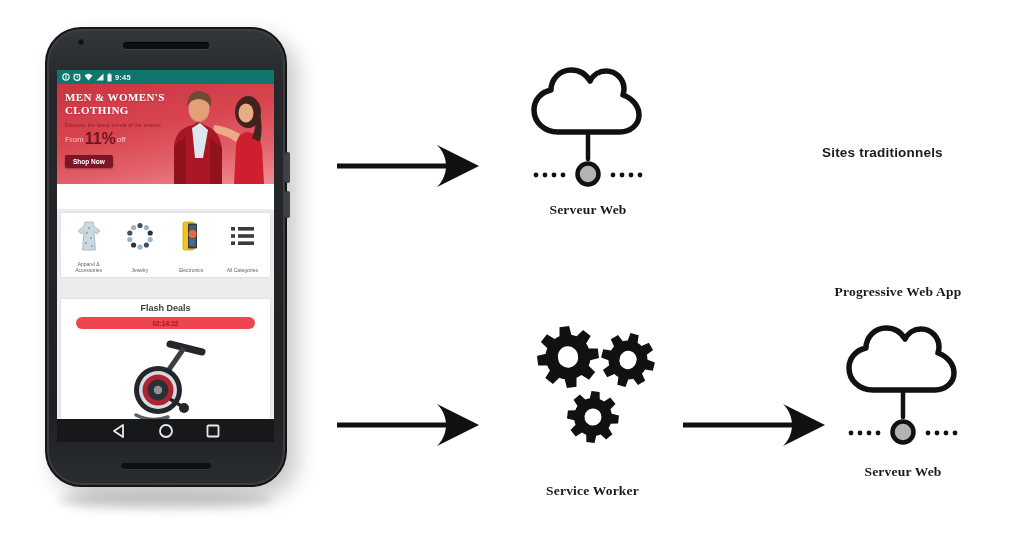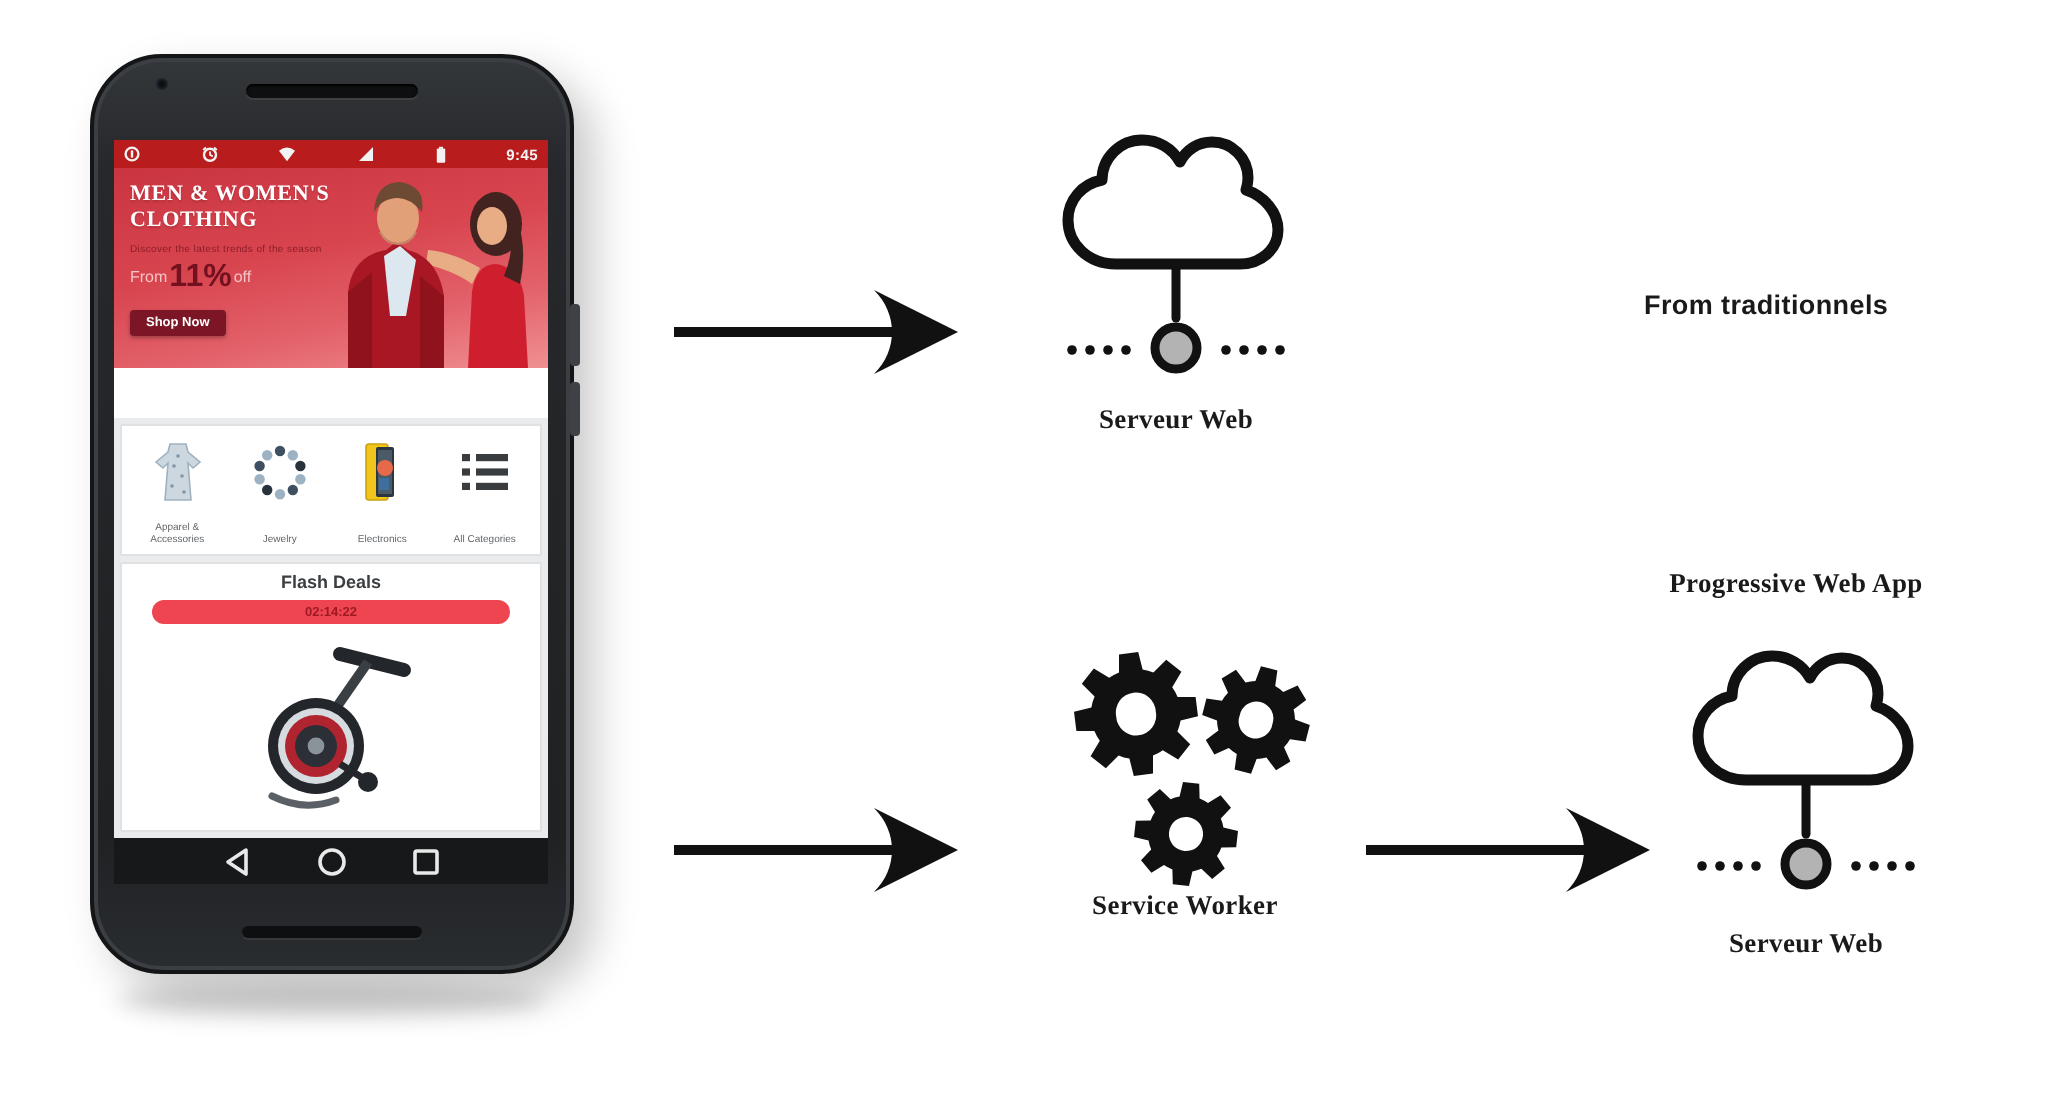--- a/index.html
+++ b/index.html
@@ -18,21 +18,21 @@
   .side-btn.power{top:123px;height:31px;}
   .side-btn.volume{top:162px;height:27px;}
   .chin-speaker{position:absolute;left:50%;bottom:16px;transform:translateX(-50%);width:90px;height:6px;
                 border-radius:3px;background:#0e0f10;box-shadow:0 1px 0 rgba(255,255,255,.07);}
   .phone-shadow{position:absolute;left:58px;top:492px;width:215px;height:16px;border-radius:50%;
                 background:rgba(0,0,0,.16);filter:blur(5px);}
 
   .screen{position:absolute;left:10px;top:41px;width:217px;height:372px;background:#ffffff;overflow:hidden;}
 
   
-  .statusbar{height:14px;background:#b91c1c;display:flex;align-items:center;justify-content:space-between;
+  .statusbar{height:14px;background:#0f766e;display:flex;align-items:center;justify-content:flex-start;
              gap:3px;padding:0 5px;}
   .statusbar svg{display:block;}
   .sb-time{color:#f4f4f4;font-size:7.5px;font-weight:bold;letter-spacing:.2px;}
 
   
   .appbar{height:25px;background:#ffffff;display:flex;align-items:center;padding:0 9px;
           box-shadow:0 1px 2px rgba(0,0,0,.28);position:relative;z-index:3;}
   .hamburger{width:14px;display:flex;flex-direction:column;gap:2.5px;cursor:pointer;}
   .hamburger i{display:block;height:2px;background:#3d4043;border-radius:1px;}
   .appbar-title{margin-left:14px;font-size:12.5px;color:#46494c;letter-spacing:.2px;flex:1;}
@@ -51,21 +51,21 @@
               font-weight:bold;padding:3px 8px;border-radius:2px;box-shadow:0 1px 2px rgba(0,0,0,.3);cursor:pointer;}
 
   
   .content{position:absolute;left:0;top:139px;width:217px;height:210px;background:#e9ebec;padding:3px;}
   .cat-card{background:#fff;border:1px solid #dfe1e2;border-radius:1px;height:66px;display:flex;
             padding:5px 2px 3px;}
   .cat-item{flex:1;display:flex;flex-direction:column;align-items:center;justify-content:space-between;cursor:pointer;}
   .cat-icon{height:36px;display:flex;align-items:center;justify-content:center;}
   .cat-label{font-size:5px;color:#62666a;text-align:center;line-height:1.35;}
 
-  .deals{display:flex;gap:10px;margin-top:3px;height:135px;}
+  .deals{display:flex;gap:10px;margin-top:20px;height:135px;}
   .deal-card{flex:1;background:#fff;border:1px solid #dfe1e2;border-radius:1px;display:flex;
              flex-direction:column;align-items:center;padding-top:4px;cursor:pointer;}
   .deal-title{font-size:9px;font-weight:bold;color:#3c3f42;}
   .deal-badge{margin-top:4px;width:86%;text-align:center;font-size:6.5px;font-weight:bold;
               border-radius:7px;padding:2.5px 0;}
   .deal-badge.flash{background:#ee4550;color:#9d1a22;}
   .deal-badge.super{background:#f28211;color:#ffeab2;}
   .deal-img{flex:1;display:flex;align-items:center;justify-content:center;}
 
   
@@ -283,28 +283,28 @@
       <circle cx="26" cy="113" r="2.4" fill="#111"></circle>
         <circle cx="35" cy="113" r="2.4" fill="#111"></circle>
       <circle cx="85" cy="113" r="2.4" fill="#111"></circle>
         <circle cx="94" cy="113" r="2.4" fill="#111"></circle>
       <circle cx="103" cy="113" r="2.4" fill="#111"></circle>
         <circle cx="112" cy="113" r="2.4" fill="#111"></circle>
     </g>
     <circle cx="60" cy="112" r="10.5" fill="#b3b3b3" stroke="#111" stroke-width="4.5"></circle>
   </svg>
   <div class="diagram-label centered" style="left:528px;top:202px;width:120px;">Serveur Web</div>
-  <div class="diagram-label" style="left:822px;top:145px;">From traditionnels</div>
+  <div class="diagram-label" style="left:822px;top:145px;">Sites traditionnels</div>
 
   <svg class="abs" style="left:535px;top:320px;" width="135" height="132" viewBox="0 0 135 132">
     <path fill="#111" fill-rule="evenodd" d="M53.8 28.5L62.8 28.5L64.0 38.1L55.3 40.3A22.5 22.5 0 0 1 53.7 45.7L53.7 45.7L60.1 52.1L54.1 59.7L46.4 55.1A22.5 22.5 0 0 1 41.5 57.8L41.5 57.8L41.5 66.8L31.9 68.0L29.7 59.3A22.5 22.5 0 0 1 24.3 57.7L24.3 57.7L17.9 64.1L10.3 58.1L14.9 50.4A22.5 22.5 0 0 1 12.2 45.5L12.2 45.5L3.2 45.5L2.0 35.9L10.7 33.7A22.5 22.5 0 0 1 12.3 28.3L12.3 28.3L5.9 21.9L11.9 14.3L19.6 18.9A22.5 22.5 0 0 1 24.5 16.2L24.5 16.2L24.5 7.2L34.1 6.0L36.3 14.7A22.5 22.5 0 0 1 41.7 16.3L41.7 16.3L48.1 9.9L55.7 15.9L51.1 23.6A22.5 22.5 0 0 1 53.8 28.5ZM42.9 35.8A10 10 0 1 0 23.1 38.2A10 10 0 1 0 42.9 35.8Z"></path>
     <path fill="#111" fill-rule="evenodd" d="M112.5 39.7L119.9 42.5L117.8 50.7L110.0 49.6A19.5 19.5 0 0 1 107.0 53.6L107.0 53.6L110.2 60.8L103.0 65.1L98.2 58.8A19.5 19.5 0 0 1 93.3 59.5L93.3 59.5L90.5 66.9L82.3 64.8L83.4 57.0A19.5 19.5 0 0 1 79.4 54.0L79.4 54.0L72.2 57.2L67.9 50.0L74.2 45.2A19.5 19.5 0 0 1 73.5 40.3L73.5 40.3L66.1 37.5L68.2 29.3L76.0 30.4A19.5 19.5 0 0 1 79.0 26.4L79.0 26.4L75.8 19.2L83.0 14.9L87.8 21.2A19.5 19.5 0 0 1 92.7 20.5L92.7 20.5L95.5 13.1L103.7 15.2L102.6 23.0A19.5 19.5 0 0 1 106.6 26.0L106.6 26.0L113.8 22.8L118.1 30.0L111.8 34.8A19.5 19.5 0 0 1 112.5 39.7ZM101.2 42.1A8.5 8.5 0 1 0 84.8 37.9A8.5 8.5 0 1 0 101.2 42.1Z"></path>
     <path fill="#111" fill-rule="evenodd" d="M76.7 93.8L84.0 95.5L83.1 103.6L75.7 103.8A19 19 0 0 1 73.5 108.0L73.5 108.0L77.4 114.3L71.1 119.5L65.7 114.4A19 19 0 0 1 61.2 115.7L61.2 115.7L59.5 123.0L51.4 122.1L51.2 114.7A19 19 0 0 1 47.0 112.5L47.0 112.5L40.7 116.4L35.5 110.1L40.6 104.7A19 19 0 0 1 39.3 100.2L39.3 100.2L32.0 98.5L32.9 90.4L40.3 90.2A19 19 0 0 1 42.5 86.0L42.5 86.0L38.6 79.7L44.9 74.5L50.3 79.6A19 19 0 0 1 54.8 78.3L54.8 78.3L56.5 71.0L64.6 71.9L64.8 79.3A19 19 0 0 1 69.0 81.5L69.0 81.5L75.3 77.6L80.5 83.9L75.4 89.3A19 19 0 0 1 76.7 93.8ZM66.5 97.8A8.5 8.5 0 1 0 49.5 96.2A8.5 8.5 0 1 0 66.5 97.8Z"></path>
   </svg>
-  <div class="diagram-label centered" style="left:525px;top:445px;width:135px;">Service Worker</div>
+  <div class="diagram-label centered" style="left:525px;top:483px;width:135px;">Service Worker</div>
 
   <div class="diagram-label centered" style="left:818px;top:284px;width:160px;">Progressive Web App</div>
   <svg class="abs" style="left:843px;top:320px;" width="120" height="132" viewBox="0 0 120 132">
     <line x1="60" y1="68" x2="60" y2="97" stroke="#111" stroke-width="4.5" stroke-linecap="round"></line>
     <path d="M30 70 C16 70 6 60 6 48 C6 38 13 30 23 28 C23 17 32 8 43 8 C51 8 58 12 62 19 C65 13 71 9 78 9 C88 9 96 17 96 27 C96 29 95.6 31 95 33 C104 36 111 44 111 53 C111 63 102 70 92 70 Z" fill="#fff" stroke="#111" stroke-width="5.5" stroke-linejoin="round"></path>
     <g>
       <circle cx="8" cy="113" r="2.4" fill="#111"></circle>
         <circle cx="17" cy="113" r="2.4" fill="#111"></circle>
       <circle cx="26" cy="113" r="2.4" fill="#111"></circle>
         <circle cx="35" cy="113" r="2.4" fill="#111"></circle>

